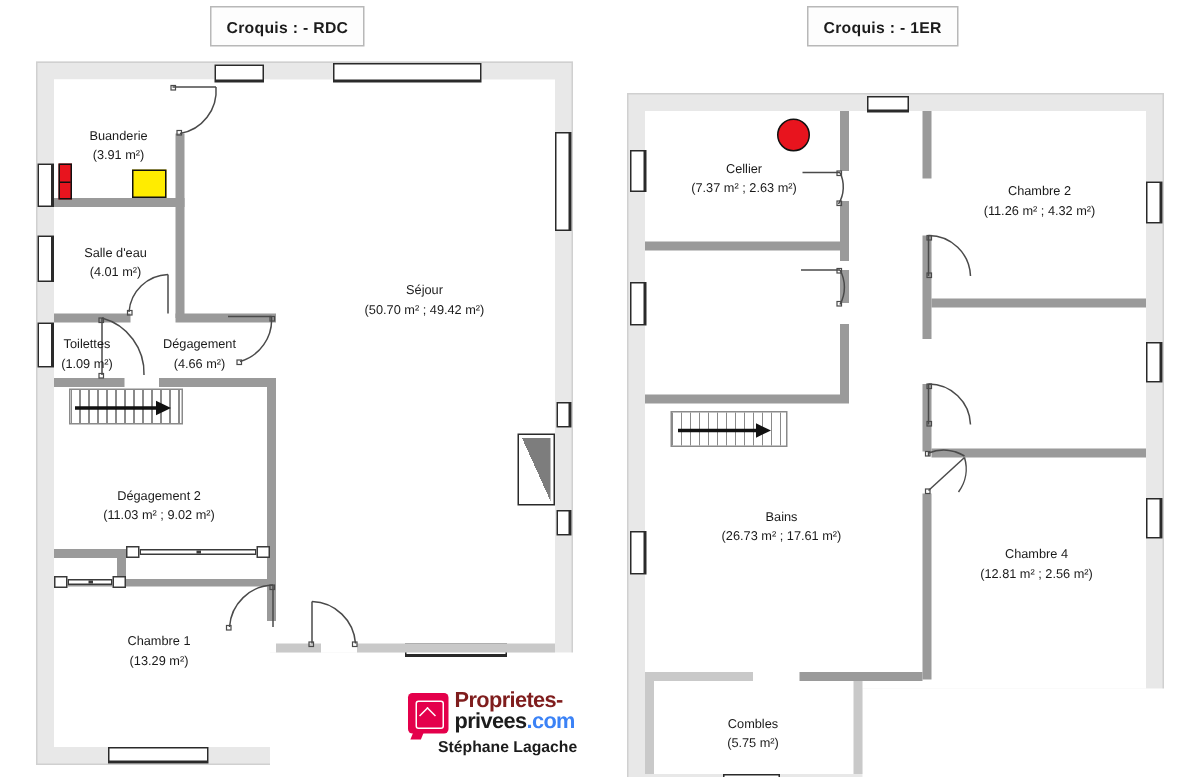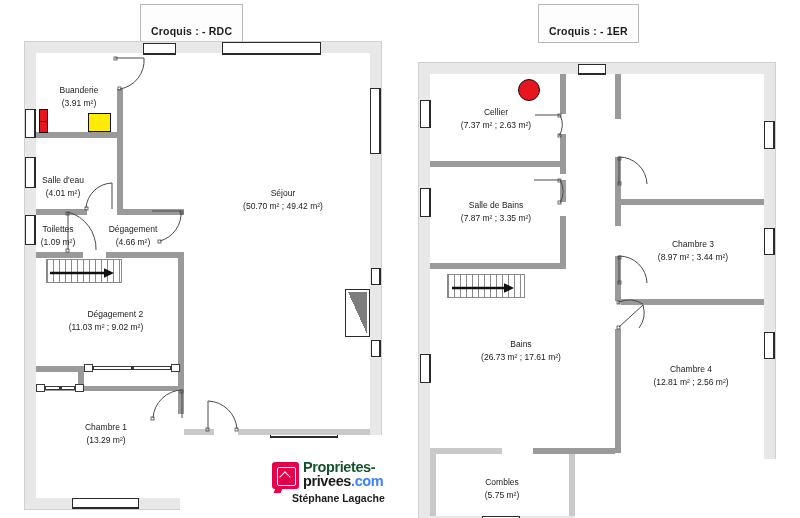--- a/index.html
+++ b/index.html
@@ -9,21 +9,21 @@
     font-family:"Liberation Sans","DejaVu Sans",sans-serif;
     color:#1a1a1a;
   }
   .plan-title{
     position:absolute;
     border:1px solid #b8b8b8;
     background:#fdfdfd;
     font-size:10.5px;
     font-weight:bold;
     color:#1c1c1c;
-    padding:20px 10px 5px 10px;
+    padding:8px 10px 5px 10px;
     letter-spacing:.2px;
     white-space:nowrap;
     box-sizing:border-box;
   }
   #title-rdc{left:140px;top:4px;}
   #title-1er{left:538px;top:4px;}
 
   .plan{position:absolute;}
   #plan-rdc{left:0;top:0;width:400px;height:518px;}
   #plan-1er{left:400px;top:16px;width:400px;height:518px;}
@@ -120,21 +120,21 @@
   }
   #logo-mark .house::after{
     content:"";position:absolute;left:3px;top:5px;width:7px;height:7px;
     border-left:1.5px solid #ffffff;border-top:1.5px solid #ffffff;
     transform:rotate(45deg);
   }
   #logo-mark .tail{
     position:absolute;left:3px;bottom:-4px;width:7px;height:7px;
     background:#e4004b;transform:skewX(-22deg);
   }
-  #logo-l1{position:absolute;left:31px;top:0px;font-size:14.5px;font-weight:bold;color:#14532d;letter-spacing:-.4px;text-align:right;}
+  #logo-l1{position:absolute;left:31px;top:0px;font-size:14.5px;font-weight:bold;color:#7f1d1d;letter-spacing:-.4px;text-align:right;}
   #logo-l2{position:absolute;left:31px;top:14px;font-size:14.5px;font-weight:bold;color:#1c1c1c;letter-spacing:-.4px;}
   #logo-l2 .com{color:#3b82f6;}
   #logo-l3{position:absolute;left:20px;top:33px;font-size:10.5px;font-weight:bold;color:#1c1c1c;}
 </style>
 </head>
 <body>
 
 <div class="plan-title" id="title-rdc">Croquis :  - RDC</div>
 
 <div class="plan" id="plan-rdc">
@@ -254,37 +254,37 @@
     </svg>
   </div>
 
   <div class="blk" id="blk-red" style="left:39px;top:109px;width:9px;height:24px;"></div>
   <div class="blk" id="blk-yellow" style="left:88px;top:113px;width:23px;height:19px;"></div>
 
   <div class="room" style="left:79px;top:84px;">
     <span class="nm">Buanderie</span>
     <span class="ar">(3.91 m²)</span>
   </div>
-  <div class="room" style="left:63px;top:162px;margin-top:12px;">
+  <div class="room" style="left:77px;top:162px;">
     <span class="nm">Salle d'eau</span>
     <span class="ar">(4.01 m²)</span>
   </div>
   <div class="room" style="left:58px;top:223px;">
     <span class="nm">Toilettes</span>
     <span class="ar">(1.09 m²)</span>
   </div>
   <div class="room" style="left:133px;top:223px;">
     <span class="nm">Dégagement</span>
     <span class="ar">(4.66 m²)</span>
   </div>
   <div class="room" style="left:283px;top:187px;">
     <span class="nm">Séjour</span>
     <span class="ar">(50.70 m² ; 49.42 m²)</span>
   </div>
-  <div class="room" style="left:106px;top:308px;text-align:right;">
+  <div class="room" style="left:106px;top:324px;">
     <span class="nm">Dégagement 2</span>
     <span class="ar">(11.03 m² ; 9.02 m²)</span>
   </div>
   <div class="room" style="left:106px;top:421px;">
     <span class="nm">Chambre 1</span>
     <span class="ar">(13.29 m²)</span>
   </div>
 </div>
 
 <div class="plan-title" id="title-1er">Croquis :  - 1ER</div>
@@ -384,27 +384,23 @@
       <path d="M52 1.2 L62 6 L52 10.8 Z" fill="#111"></path>
     </svg>
   </div>
 
   <div class="dot" style="left:118px;top:63px;width:22px;height:22px;"></div>
 
   <div class="room" style="left:96px;top:90px;">
     <span class="nm">Cellier</span>
     <span class="ar">(7.37 m² ; 2.63 m²)</span>
   </div>
-  <div class="room" style="left:96px;top:183px;">
-    <span class="nm">Salle de Bains</span>
-    <span class="ar">(7.87 m² ; 3.35 m²)</span>
-  </div>
-  <div class="room" style="left:293px;top:222px;">
-    <span class="nm">Chambre 3</span>
-    <span class="ar">(8.97 m² ; 3.44 m²)</span>
+  <div class="room" style="left:293px;top:105px;">
+    <span class="nm">Chambre 2</span>
+    <span class="ar">(11.26 m² ; 4.32 m²)</span>
   </div>
   <div class="room" style="left:121px;top:322px;">
     <span class="nm">Bains</span>
     <span class="ar">(26.73 m² ; 17.61 m²)</span>
   </div>
   <div class="room" style="left:291px;top:347px;">
     <span class="nm">Chambre 4</span>
     <span class="ar">(12.81 m² ; 2.56 m²)</span>
   </div>
   <div class="room" style="left:102px;top:460px;">

